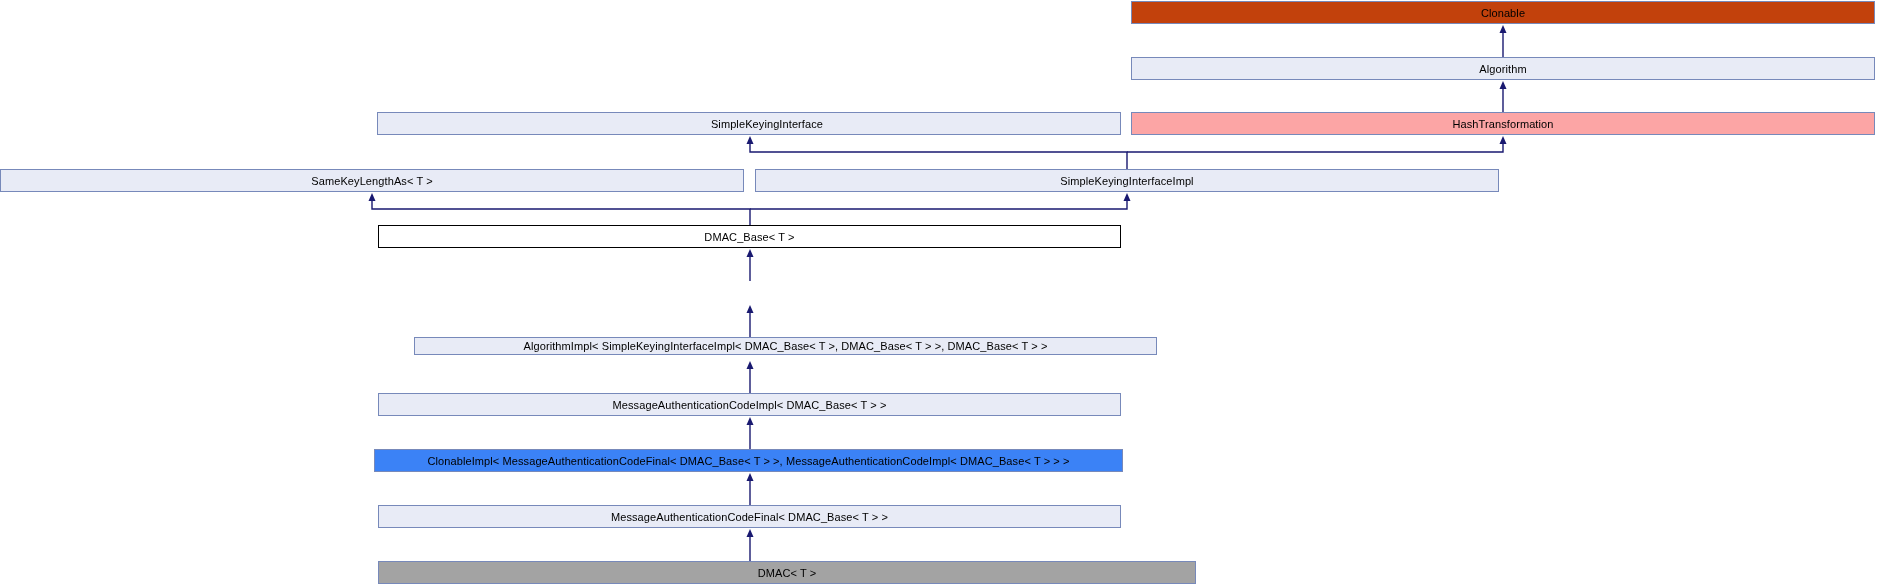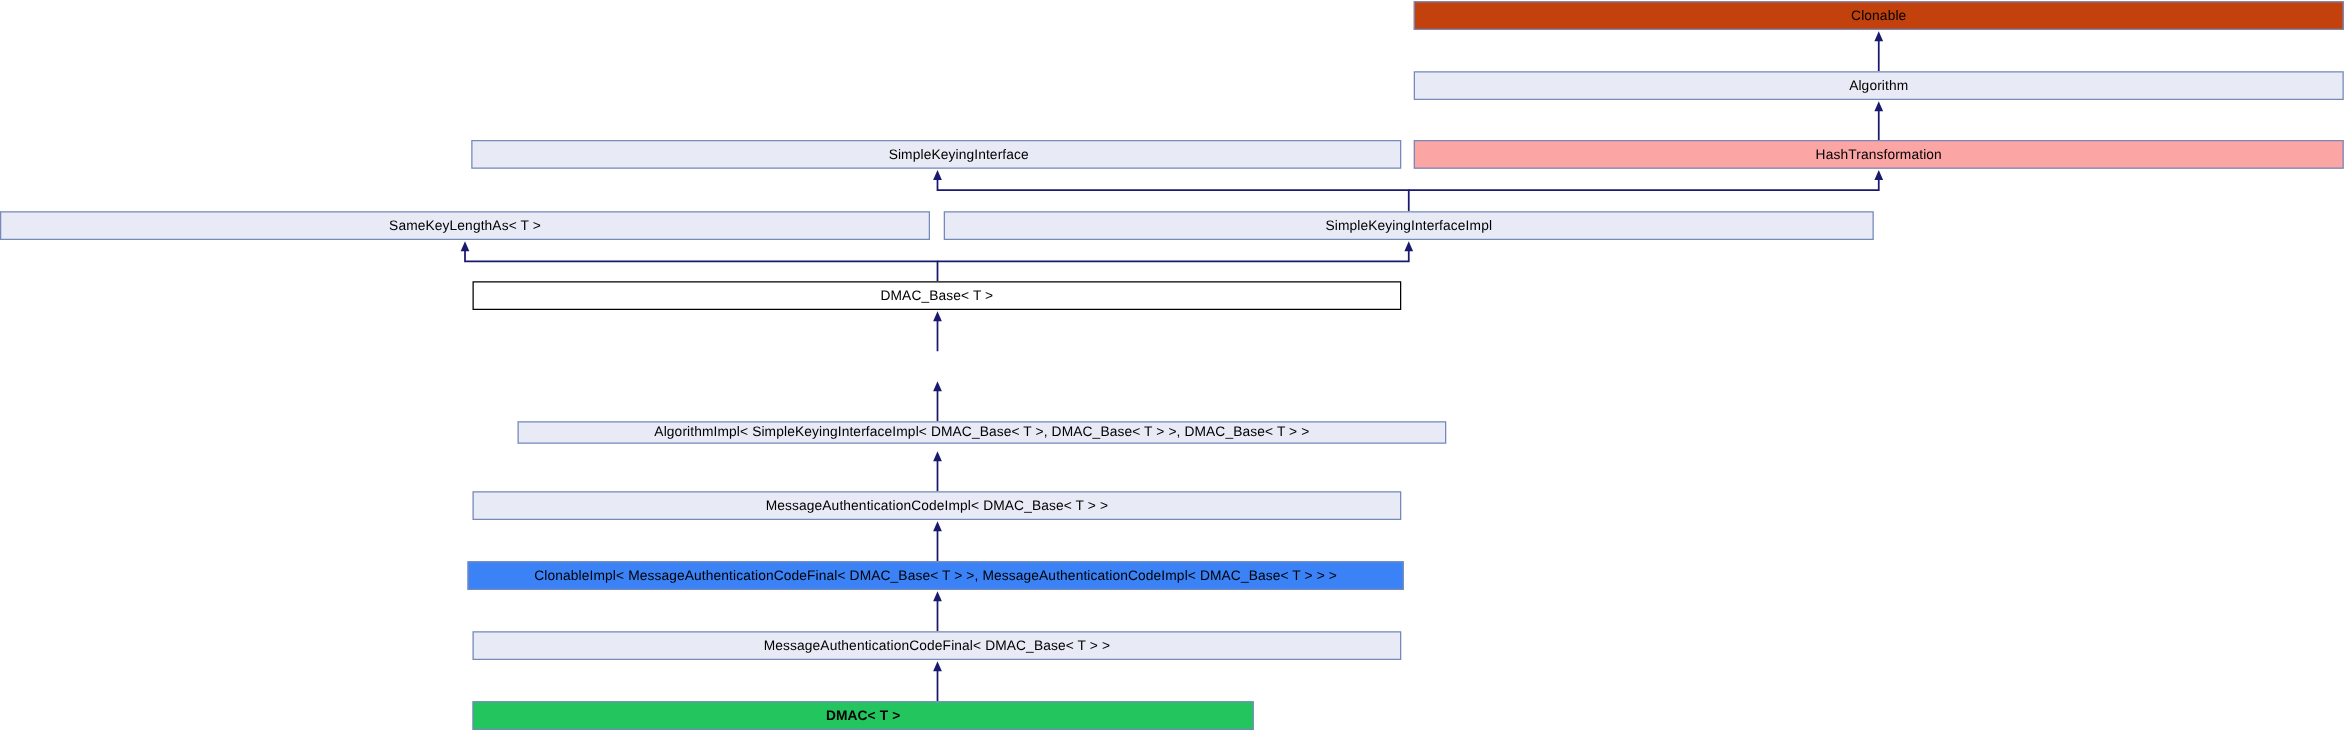--- a/index.html
+++ b/index.html
@@ -88,14 +88,14 @@
     <div class="node" style="left: 1131px; top: 57px; width: 744px; height: 23px; background: rgb(232, 235, 246); border: 1px solid rgb(119, 137, 186); color: rgb(0, 0, 0);">Algorithm</div>
     <div class="node" style="left: 377px; top: 112px; width: 744px; height: 23px; background: rgb(232, 235, 246); border: 1px solid rgb(119, 137, 186); color: rgb(0, 0, 0); padding-left: 36px;">SimpleKeyingInterface</div>
     <div class="node" style="left: 1131px; top: 112px; width: 744px; height: 23px; background: #fca5a5; border: 1px solid rgb(119, 137, 186); color: rgb(0, 0, 0);">HashTransformation</div>
     <div class="node" style="left: 0px; top: 169px; width: 744px; height: 23px; background: rgb(232, 235, 246); border: 1px solid rgb(119, 137, 186); color: rgb(0, 0, 0);">SameKeyLengthAs&lt; T &gt;</div>
     <div class="node" style="left: 755px; top: 169px; width: 744px; height: 23px; background: rgb(232, 235, 246); border: 1px solid rgb(119, 137, 186); color: rgb(0, 0, 0);">SimpleKeyingInterfaceImpl</div>
     <div class="node" style="left: 378px; top: 225px; width: 743px; height: 23px; background: rgb(255, 255, 255); border: 1.5px solid rgb(0, 0, 0); color: rgb(0, 0, 0); text-align: right;">DMAC_Base&lt; T &gt;</div>
     <div class="node" style="left: 378px; top: 337px; width: 743px; height: 18px; background: rgb(232, 235, 246); border: 1px solid rgb(119, 137, 186); color: rgb(0, 0, 0); margin-left: 36px;">AlgorithmImpl&lt; SimpleKeyingInterfaceImpl&lt; DMAC_Base&lt; T &gt;, DMAC_Base&lt; T &gt; &gt;, DMAC_Base&lt; T &gt; &gt;</div>
     <div class="node" style="left: 378px; top: 393px; width: 743px; height: 23px; background: rgb(232, 235, 246); border: 1px solid rgb(119, 137, 186); color: rgb(0, 0, 0);">MessageAuthenticationCodeImpl&lt; DMAC_Base&lt; T &gt; &gt;</div>
     <div class="node" style="left: 374px; top: 449px; width: 749px; height: 23px; background: #3b82f6; border: 1px solid rgb(119, 137, 186); color: rgb(0, 0, 0);">ClonableImpl&lt; MessageAuthenticationCodeFinal&lt; DMAC_Base&lt; T &gt; &gt;, MessageAuthenticationCodeImpl&lt; DMAC_Base&lt; T &gt; &gt; &gt;</div>
     <div class="node" style="left: 378px; top: 505px; width: 743px; height: 23px; background: rgb(232, 235, 246); border: 1px solid rgb(119, 137, 186); color: rgb(0, 0, 0); text-align: right;">MessageAuthenticationCodeFinal&lt; DMAC_Base&lt; T &gt; &gt;</div>
-    <div class="node" style="left: 378px; top: 561px; width: 625px; height: 23px; background: #22c55e; border: 1px solid rgb(119, 137, 186); color: rgb(0, 0, 0); font-weight: bold;">DMAC&lt; T &gt;</div>
+    <div class="node" style="left: 378px; top: 561px; width: 818px; height: 23px; background: #a3a3a3; border: 1px solid rgb(119, 137, 186); color: rgb(0, 0, 0);">DMAC&lt; T &gt;</div>
   </div>
 
 </body></html>

